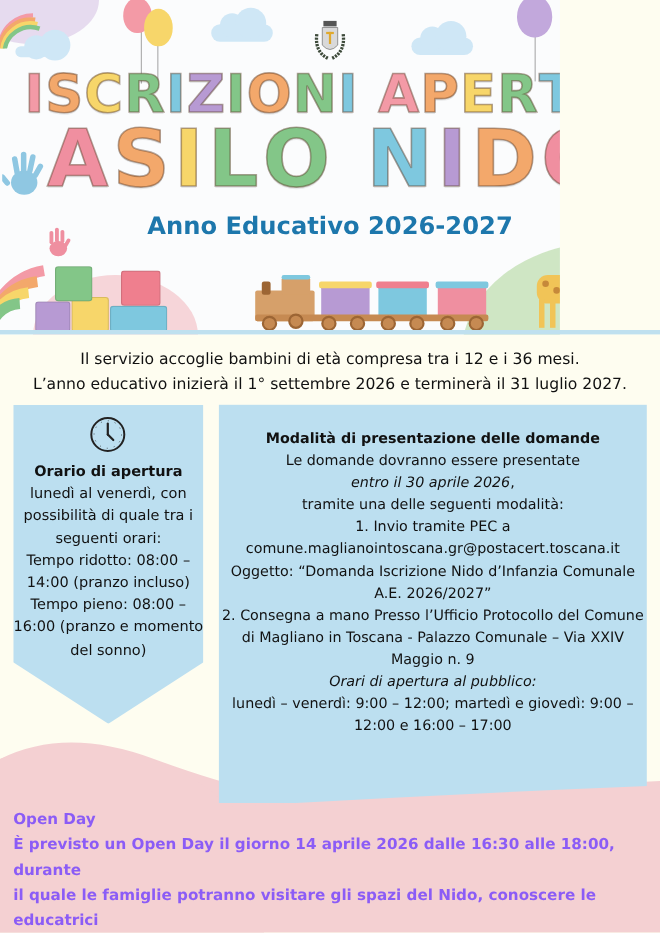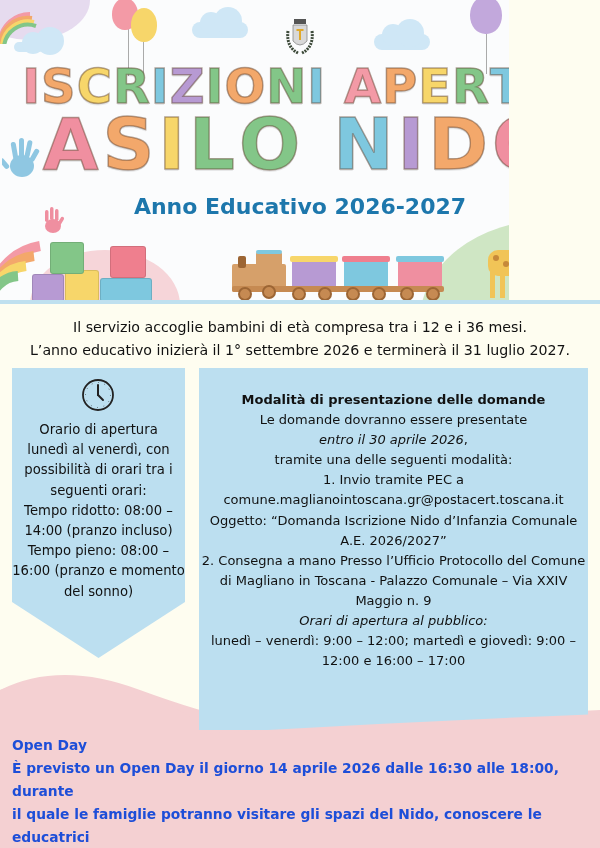--- a/index.html
+++ b/index.html
@@ -46,35 +46,35 @@
     
     .intro { position: absolute; left: 0; top: 316px; width: 600px; text-align: center; font-size: 14.2px; line-height: 23px; color: #111; }
 
     
     .left-panel {
       position: absolute; left: 12px; top: 368px; width: 173px; height: 290px; background: #bcdff0;
       clip-path: polygon(0 0, 100% 0, 100% 234px, 50% 290px, 0 234px);
     }
     .clock-icon { position: absolute; left: 81px; top: 378px; width: 34px; height: 34px; }
     .left-text { position: absolute; left: 12px; top: 420px; width: 173px; text-align: center; font-size: 13.2px; line-height: 20.2px; }
-    .left-text .hd { font-weight: normal; text-align: center; }
+    .left-text .hd { font-weight: bold; text-align: center; }
 
     
     .pink-wave { position: absolute; left: 0; top: 640px; width: 600px; height: 208px; }
 
     
     .right-panel {
       position: absolute; left: 199px; top: 368px; width: 389px; height: 362px; background: #bcdff0;
     }
     .right-text { position: absolute; left: 199px; top: 390px; width: 389px; text-align: center; font-size: 13px; line-height: 20.1px; }
     .right-text .hd { font-weight: bold; }
     .right-text .it { font-style: italic; }
 
     
-    .openday { position: absolute; left: 12px; top: 734px; width: 580px; font-size: 13.8px; line-height: 23px; font-weight: bold; color: #1d4ed8; }
+    .openday { position: absolute; left: 12px; top: 734px; width: 580px; font-size: 13.8px; line-height: 23px; font-weight: bold; color: #8b5cf6; }
     .openday .hd { font-weight: bold; }
   </style>
 </head>
 <body>
 
 <div class="header">
 
   <div class="bg-blob" style="left:-30px;top:-40px;width:120px;height:80px;background:#e6dbef;"></div>
   <div class="bg-blob" style="left:520px;top:-40px;width:120px;height:80px;background:#d6ecf7;"></div>
 
@@ -217,21 +217,21 @@
 <div class="left-panel"></div>
 <svg class="clock-icon" viewBox="0 0 34 34">
   <circle cx="17" cy="17" r="15" fill="none" stroke="#222" stroke-width="1.8"></circle>
   <circle cx="17" cy="17" r="12.5" fill="none" stroke="#222" stroke-width="0.6" stroke-dasharray="1 5.5"></circle>
   <line x1="17" y1="17" x2="17" y2="7" stroke="#222" stroke-width="2" stroke-linecap="round"></line>
   <line x1="17" y1="17" x2="22" y2="22" stroke="#222" stroke-width="2" stroke-linecap="round"></line>
 </svg>
 <div class="left-text">
   <div class="hd">Orario di apertura</div>
   <div>lunedì al venerdì, con</div>
-  <div>possibilità di orari tra i</div>
+  <div>possibilità di quale tra i</div>
   <div>seguenti orari:</div>
   <div>Tempo ridotto: 08:00 –</div>
   <div>14:00 (pranzo incluso)</div>
   <div>Tempo pieno: 08:00 –</div>
   <div>16:00 (pranzo e momento</div>
   <div>del sonno)</div>
 </div>
 
 <div class="right-panel"></div>
 <div class="right-text">

